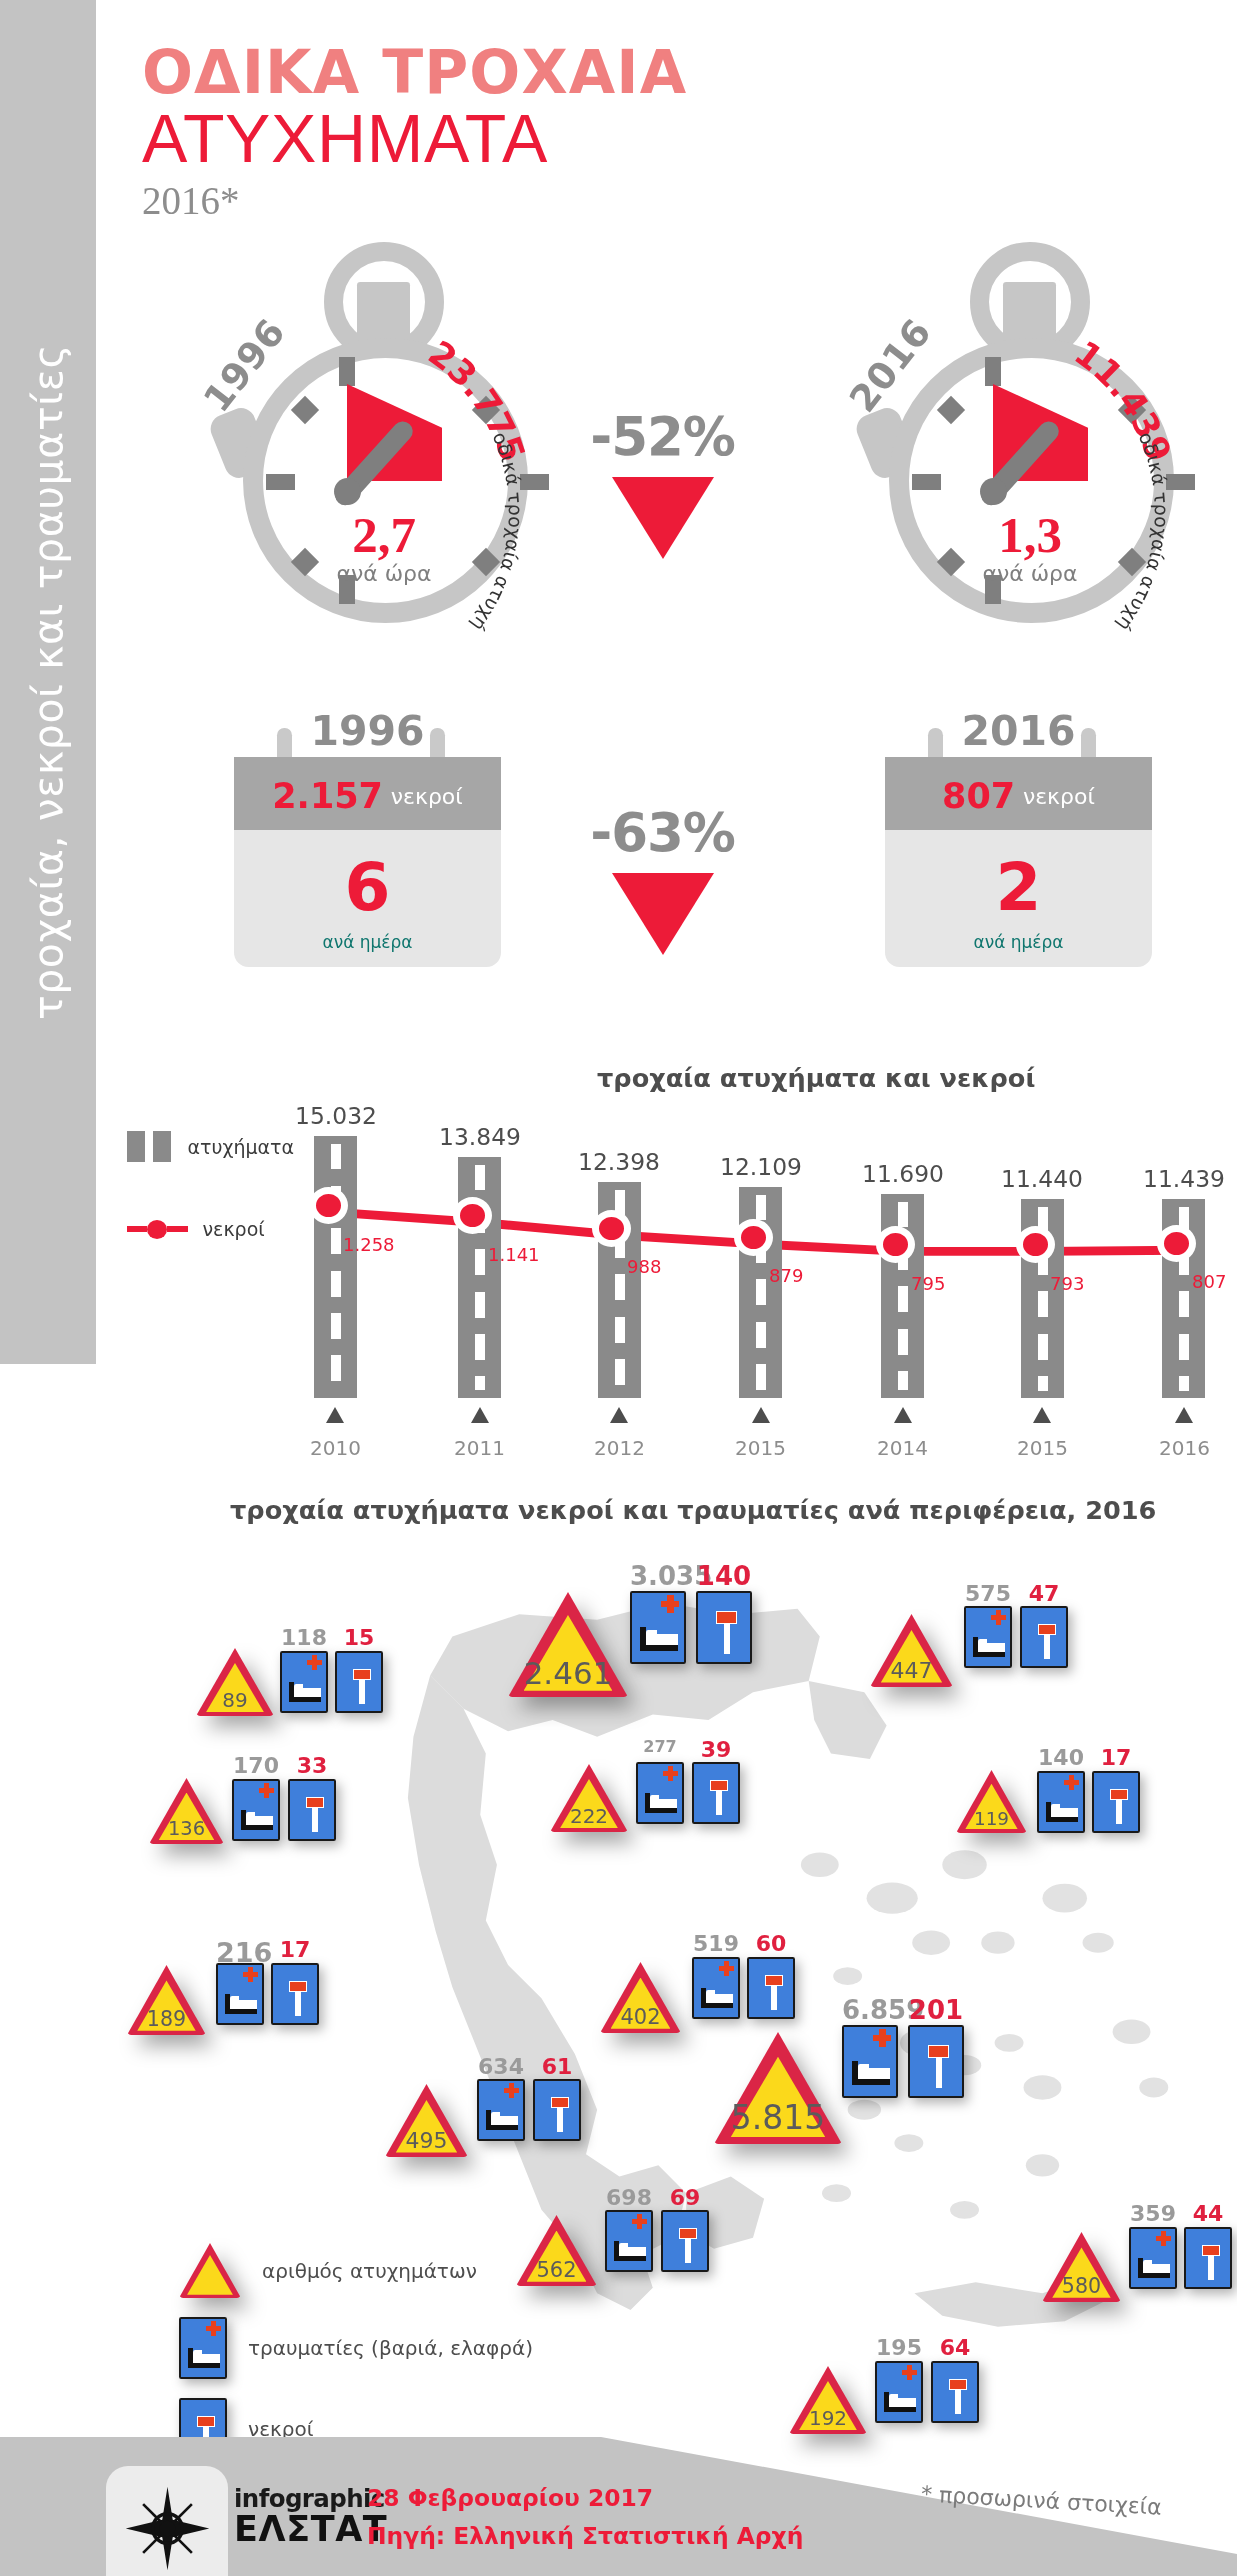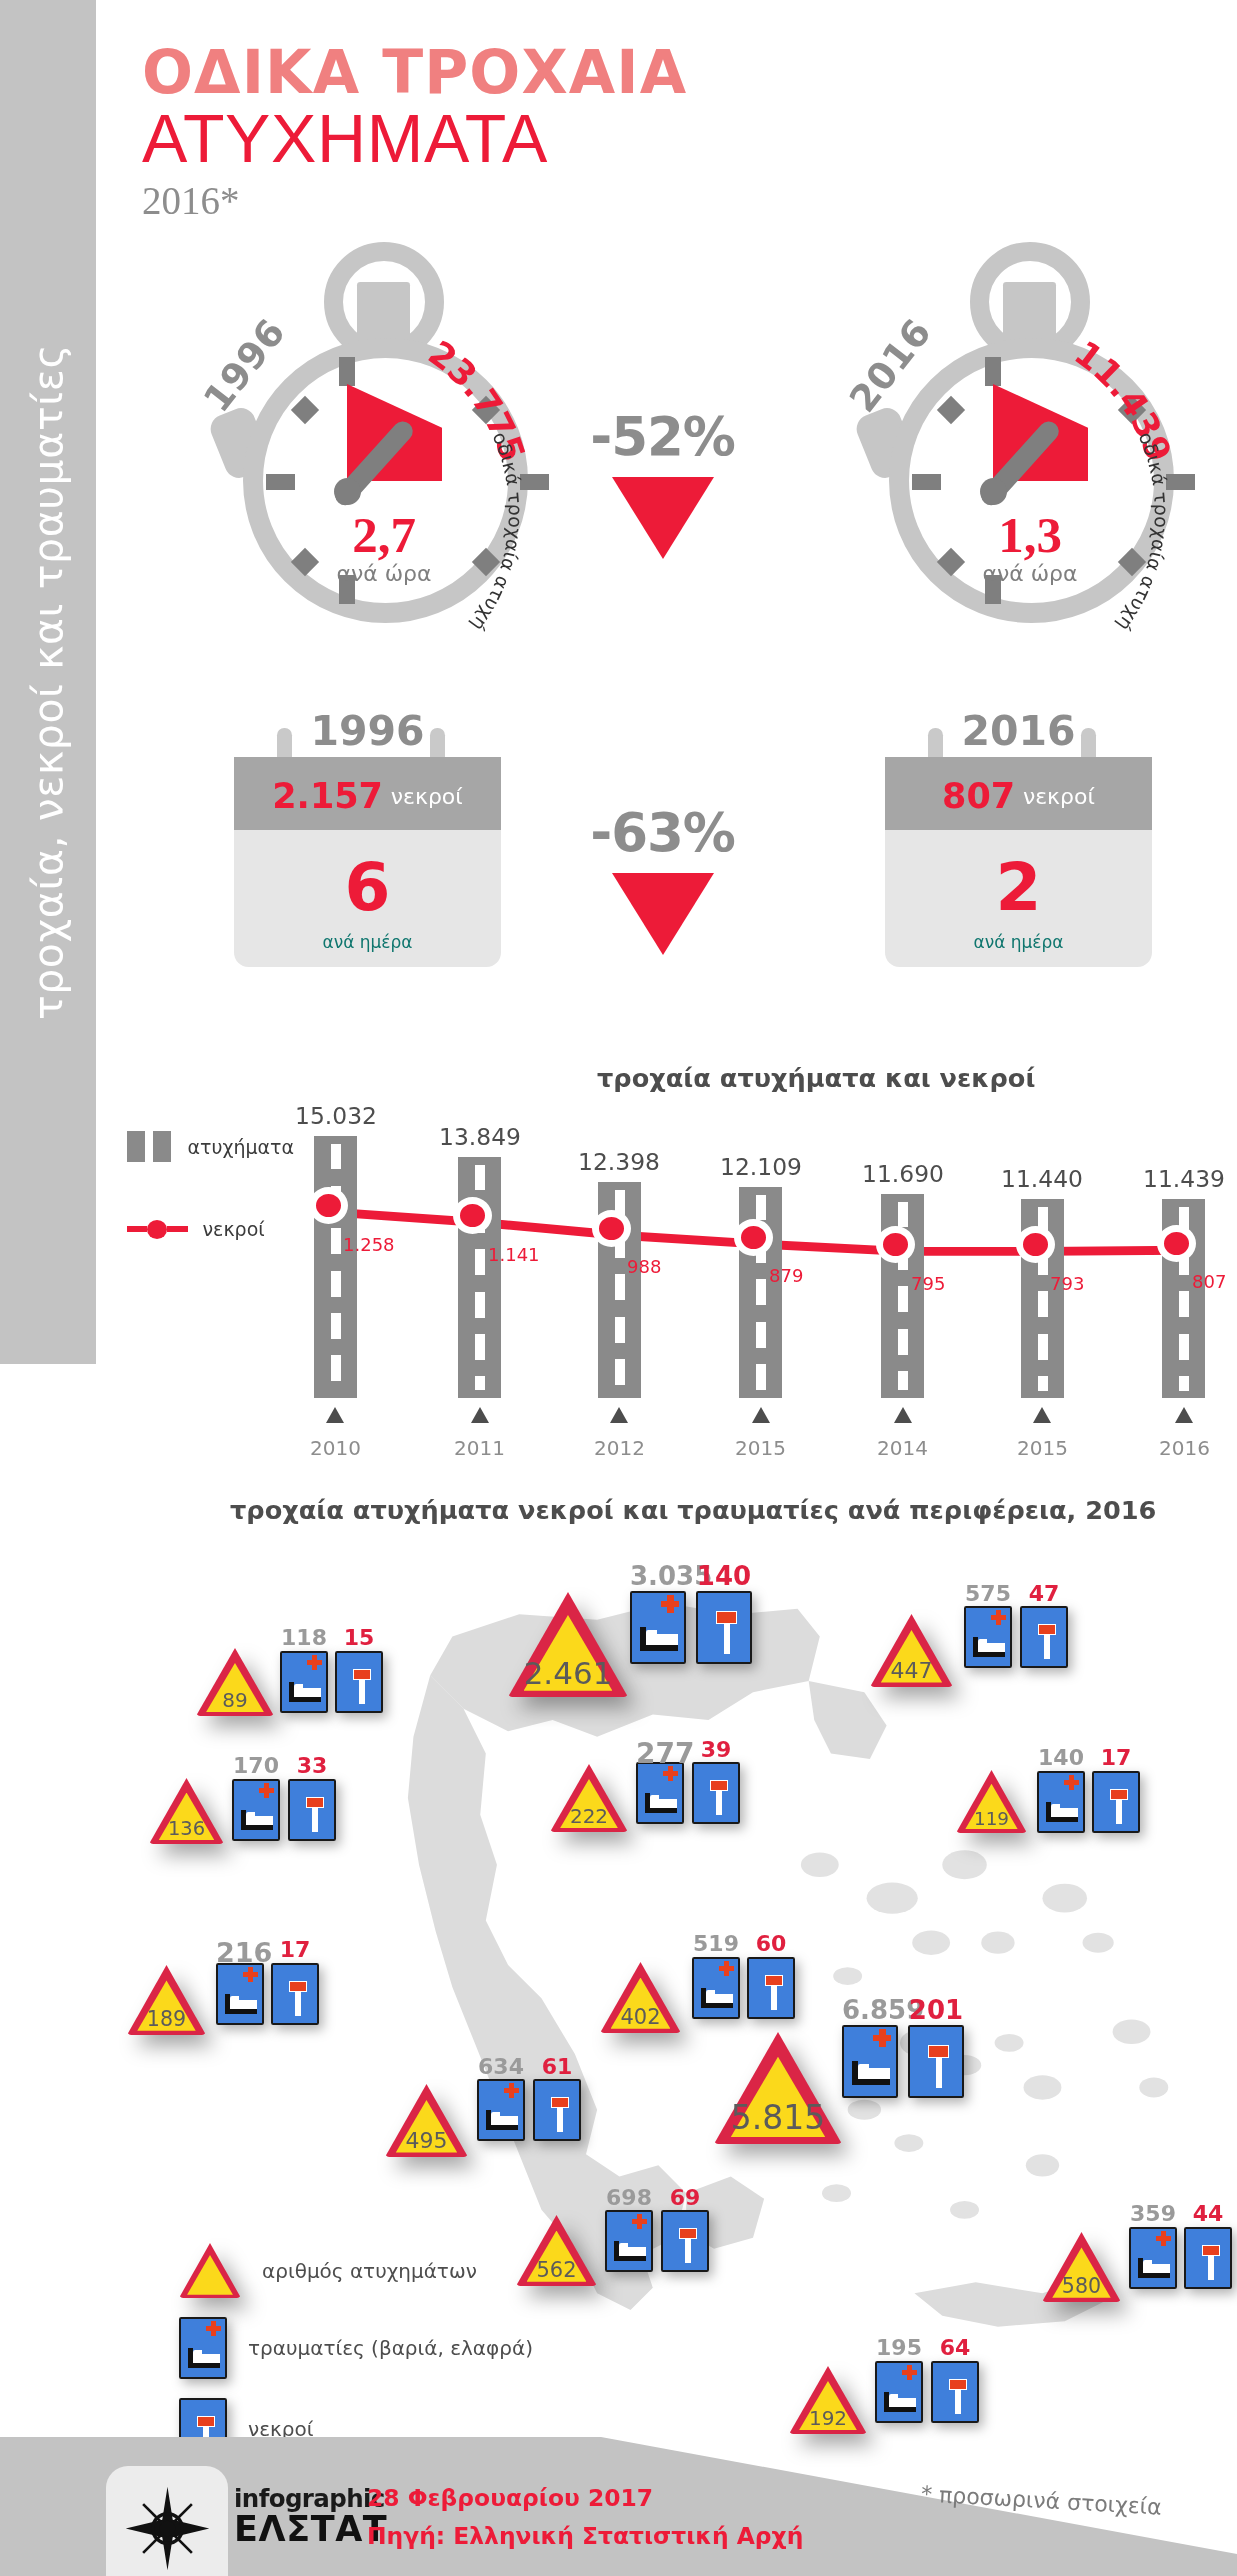--- a/index.html
+++ b/index.html
@@ -516,21 +516,21 @@
         <div class="bb-cross" style="left:29.5px;top:1.7px;width:5.6px;height:15.6px;"></div>
         <div class="bb-bed-head" style="left:6.7px;top:29px;width:5.6px;height:20px;"></div>
         <div class="bb-bed-base" style="left:6.7px;top:43px;width:32px;height:5.6px;"></div>
         <div class="bb-bed-mat" style="left:12.2px;top:35px;width:27px;height:9px;"></div>
         <div class="bb-bed-pil" style="left:12.2px;top:31px;width:9px;height:5.6px;"></div>
       </div>
       <div class="bluebox" style="left: 596px; top: 287px; width: 48px; height: 62px;">
         <div class="bb-pole" style="left:22px;top:20px;width:5.6px;height:31px;"></div>
         <div class="bb-plate" style="left:15.6px;top:15.6px;width:18px;height:11px;"></div>
       </div>
-      <div class="num-inj" style="left: 540px; top: 262px; width: 48px; text-align: center; font-size: 28px;">277</div>
+      <div class="num-inj" style="left: 540px; top: 262px; width: 48px; text-align: center; font-size: 16px;">277</div>
       <div class="num-dea" style="left: 596px; top: 262px; width: 48px; text-align: center; font-size: 22px;">39</div>
       <div class="tri-sign" style="position: absolute; left: 860px; top: 295px; width: 71px; height: 63px;">
         <div class="outer"></div>
         <div class="inner"></div>
         <div class="val" style="font-size:18.4px">119</div>
       </div>
       <div class="bluebox" style="left: 941px; top: 296px; width: 48px; height: 62px;">
         <div class="bb-cross" style="left:24.5px;top:6.7px;width:15.6px;height:5.6px;"></div>
         <div class="bb-cross" style="left:29.5px;top:1.7px;width:5.6px;height:15.6px;"></div>
         <div class="bb-bed-head" style="left:6.7px;top:29px;width:5.6px;height:20px;"></div>

